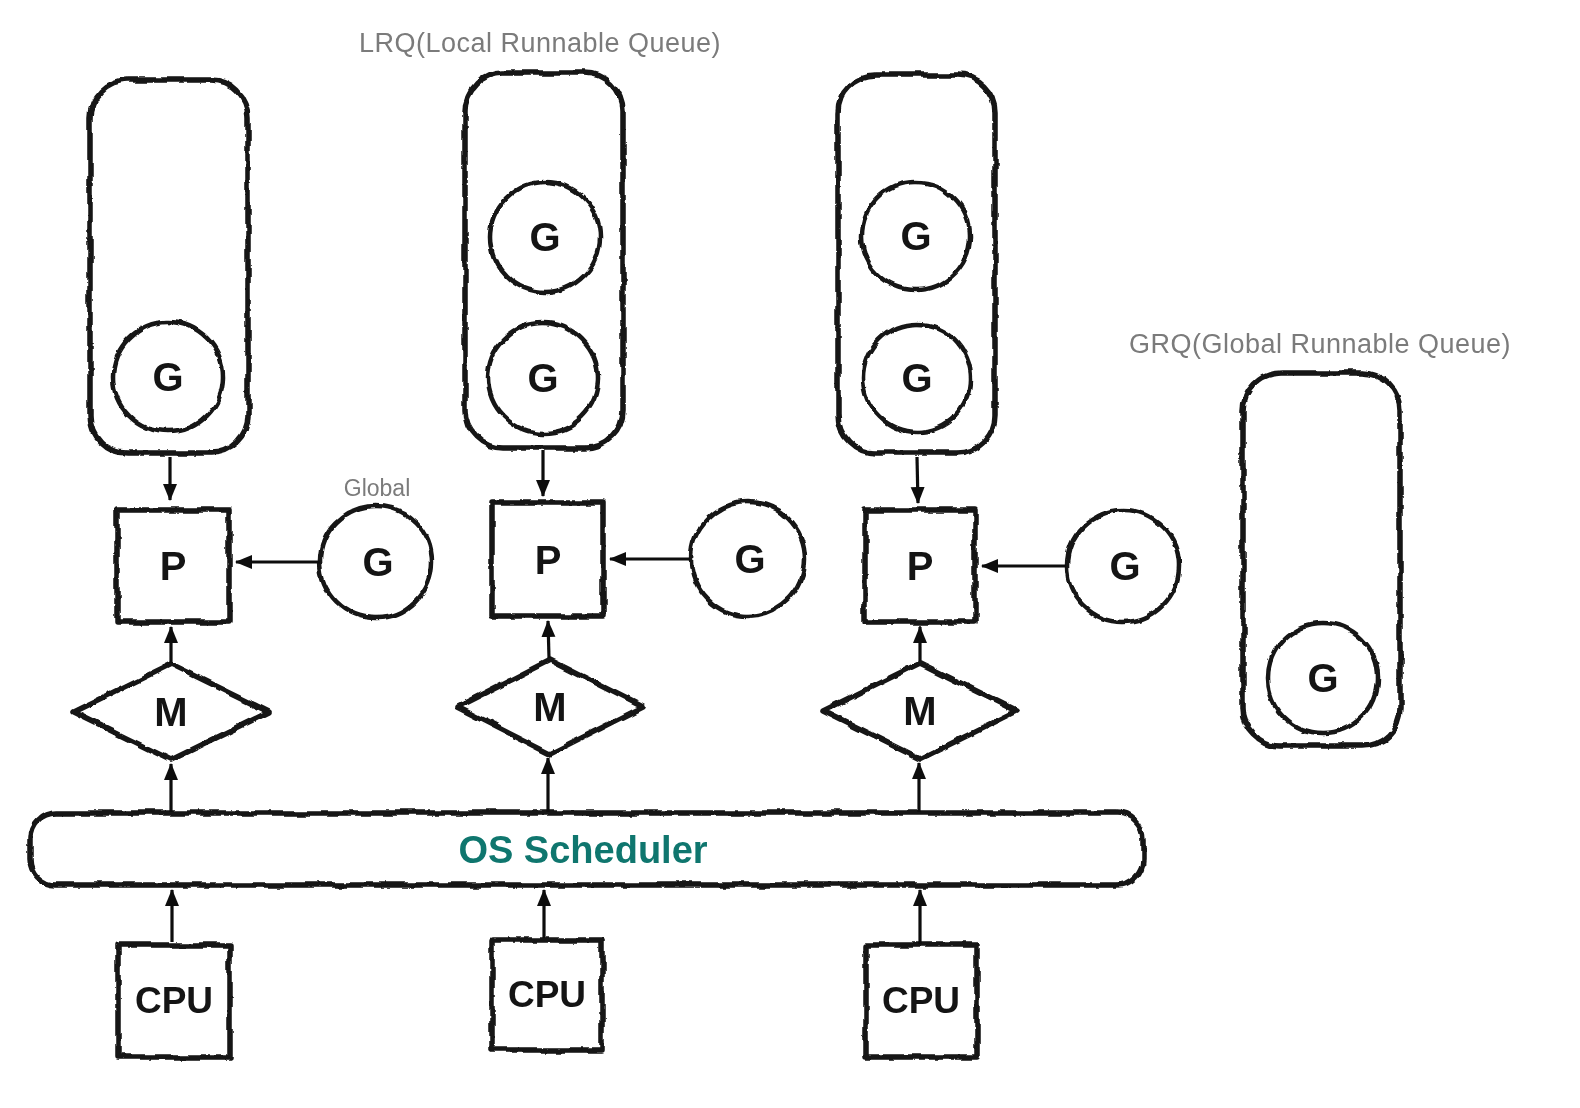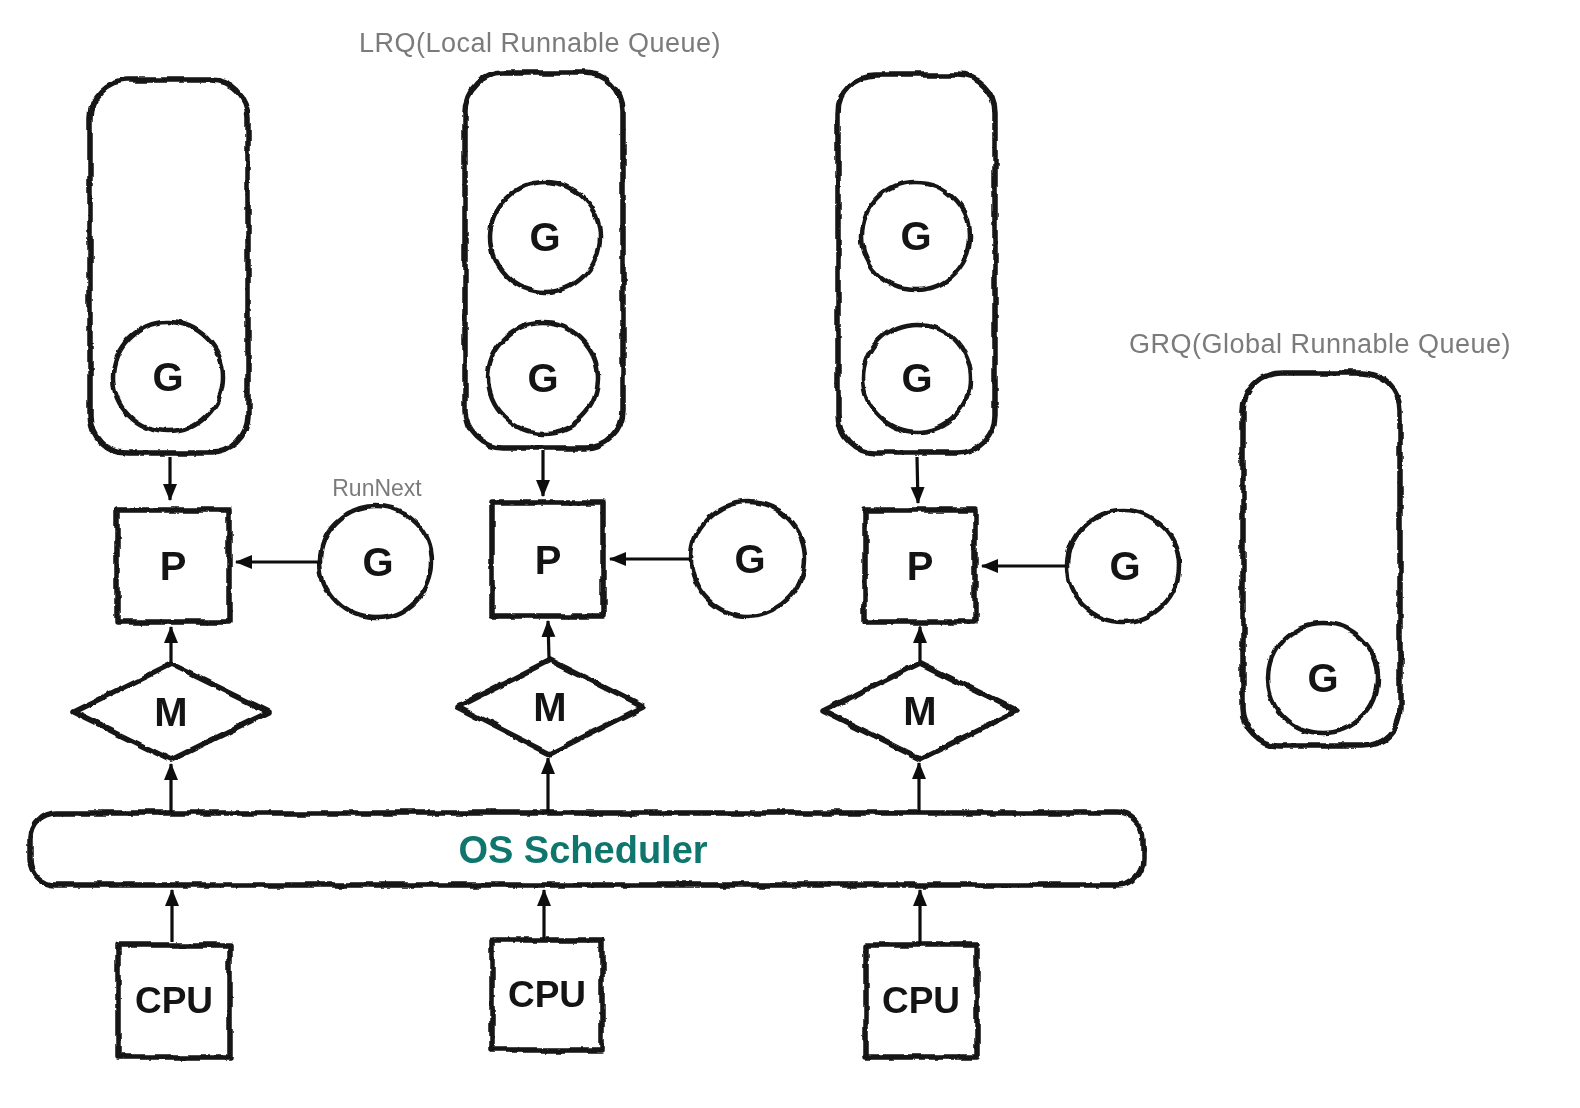--- a/index.html
+++ b/index.html
@@ -112,21 +112,21 @@
       <line x1="919" y1="812" x2="919" y2="763" marker-end="url(#ah)"></line>
 
       <line x1="172" y1="942" x2="172" y2="890" marker-end="url(#ah)"></line>
       <line x1="544" y1="938" x2="544" y2="890" marker-end="url(#ah)"></line>
       <line x1="920" y1="944" x2="920" y2="890" marker-end="url(#ah)"></line>
     </g>
   </svg>
 
   <div class="queue-label" style="left:1320px;top:344px;">GRQ(Global Runnable Queue)</div>
   <div class="queue-label" style="left:540px;top:43px;">LRQ(Local Runnable Queue)</div>
-  <div class="runnext-label" style="left:377px;top:488px;">RunNext</div>
+  <div class="runnext-label" style="left:377px;top:488px;">Global</div>
 
   <div class="letter" style="left:168px;top:377px;">G</div>
   <div class="letter" style="left:545px;top:237px;">G</div>
   <div class="letter" style="left:543px;top:378px;">G</div>
   <div class="letter" style="left:916px;top:236px;">G</div>
   <div class="letter" style="left:917px;top:378px;">G</div>
   <div class="letter" style="left:1323px;top:678px;">G</div>
   <div class="letter" style="left:378px;top:562px;">G</div>
   <div class="letter" style="left:750px;top:559px;">G</div>
   <div class="letter" style="left:1125px;top:566px;">G</div>

